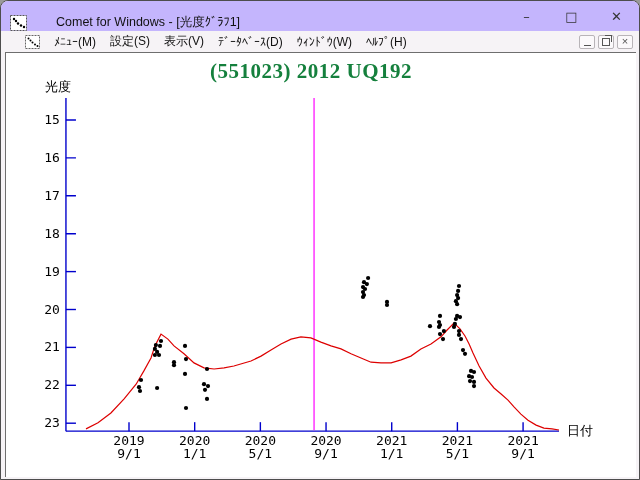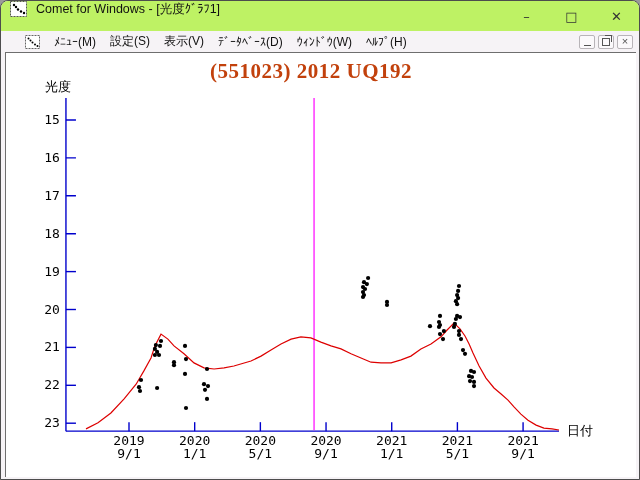--- a/index.html
+++ b/index.html
@@ -2,21 +2,21 @@
 <html><head>
 <meta charset="utf-8">
 <style>
   html,body{margin:0;padding:0;background:#9a9a9a;
     font-family:"Liberation Sans","DejaVu Sans",sans-serif;}
   .window{position:relative;width:638px;height:478px;margin:0;
     background:#f6f3f6;border:1px solid #4d4d4d;border-radius:8px 8px 0 0;
     overflow:hidden;}
   
   .titlebar{position:absolute;top:0;left:0;right:0;height:30px;
-    display:flex;align-items:flex-start;background:#bef264;}
+    display:flex;align-items:flex-end;background:#c4b5fd;gap:20px;}
   .app-icon{width:17px;height:16px;margin-left:9px;flex:0 0 auto;}
   .title-text{margin-left:9px;font-size:12.5px;color:#111;white-space:nowrap;}
   .caption-buttons{margin-left:auto;display:flex;height:30px;}
   .cap-btn{width:45px;height:30px;display:flex;align-items:center;justify-content:center;
     font-size:13px;color:#333;font-family:"DejaVu Sans",sans-serif;}
   
   .menubar{position:absolute;top:30px;left:16px;right:0;height:21px;
     display:flex;align-items:center;background:#f6f3f6;}
   .menu-icon{width:15px;height:14px;margin-left:8px;flex:0 0 auto;}
   .menu-item{margin-left:14px;font-size:12px;color:#111;white-space:nowrap;}
@@ -27,21 +27,21 @@
   .mdi-min-shape{width:7px;height:1px;background:#555;margin-top:7px;}
   .mdi-restore-shape{position:relative;width:6px;height:6px;border:1px solid #555;background:transparent;}
   .mdi-restore-shape::before{content:"";position:absolute;left:2px;top:-4px;width:6px;height:6px;
     border:1px solid #555;border-bottom:none;border-left:none;}
   .mdi-close-glyph{font-size:11px;line-height:1;color:#555;}
   
   .client{position:absolute;left:4px;right:3px;top:51px;bottom:2px;background:#ffffff;
     border-top:1px solid #6e6e6e;border-left:1px solid #6e6e6e;}
   .chart-title{position:absolute;top:6px;left:0;right:20px;text-align:center;
     font-family:"Liberation Serif","DejaVu Serif",serif;font-weight:bold;font-size:21px;
-    color:#c2410c;letter-spacing:0.5px;}
+    color:#15803d;letter-spacing:0.5px;}
   #plot{position:absolute;left:0;top:0;}
 </style>
 </head>
 <body>
 
 <div class="window">
 
   <div class="titlebar">
     <span class="app-icon">
       <svg width="17" height="16" viewBox="0 0 17 16">

